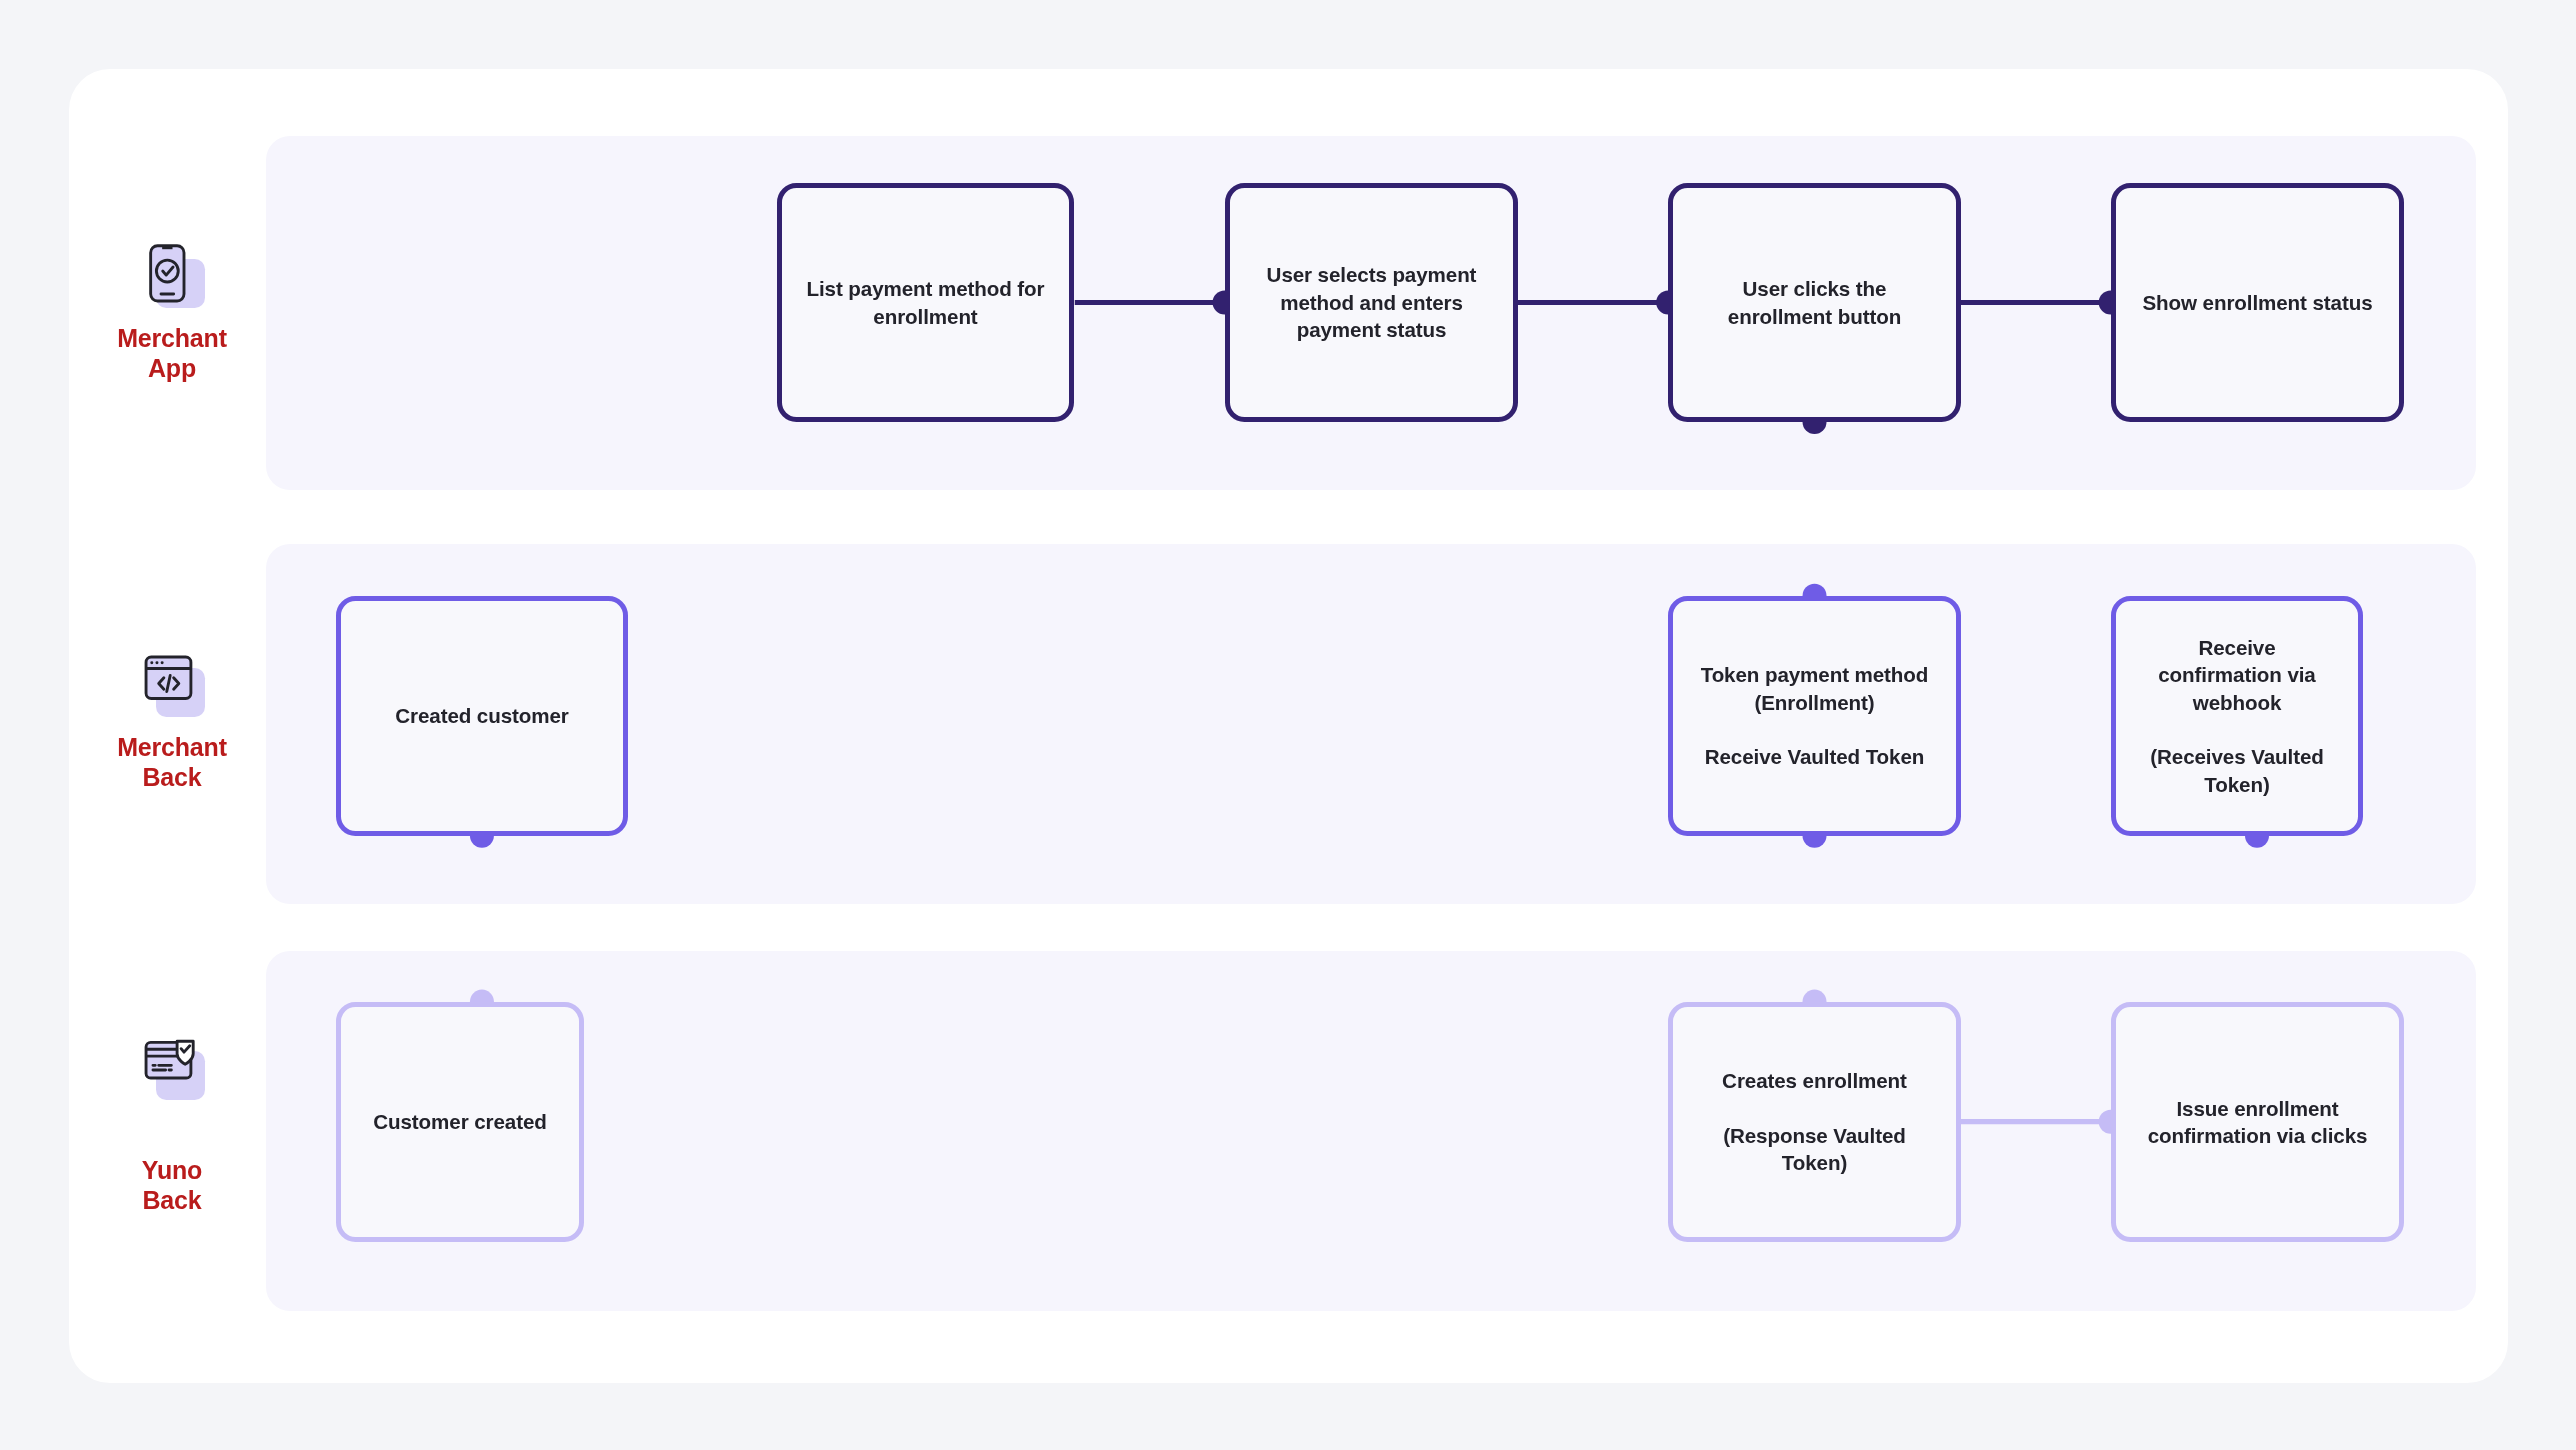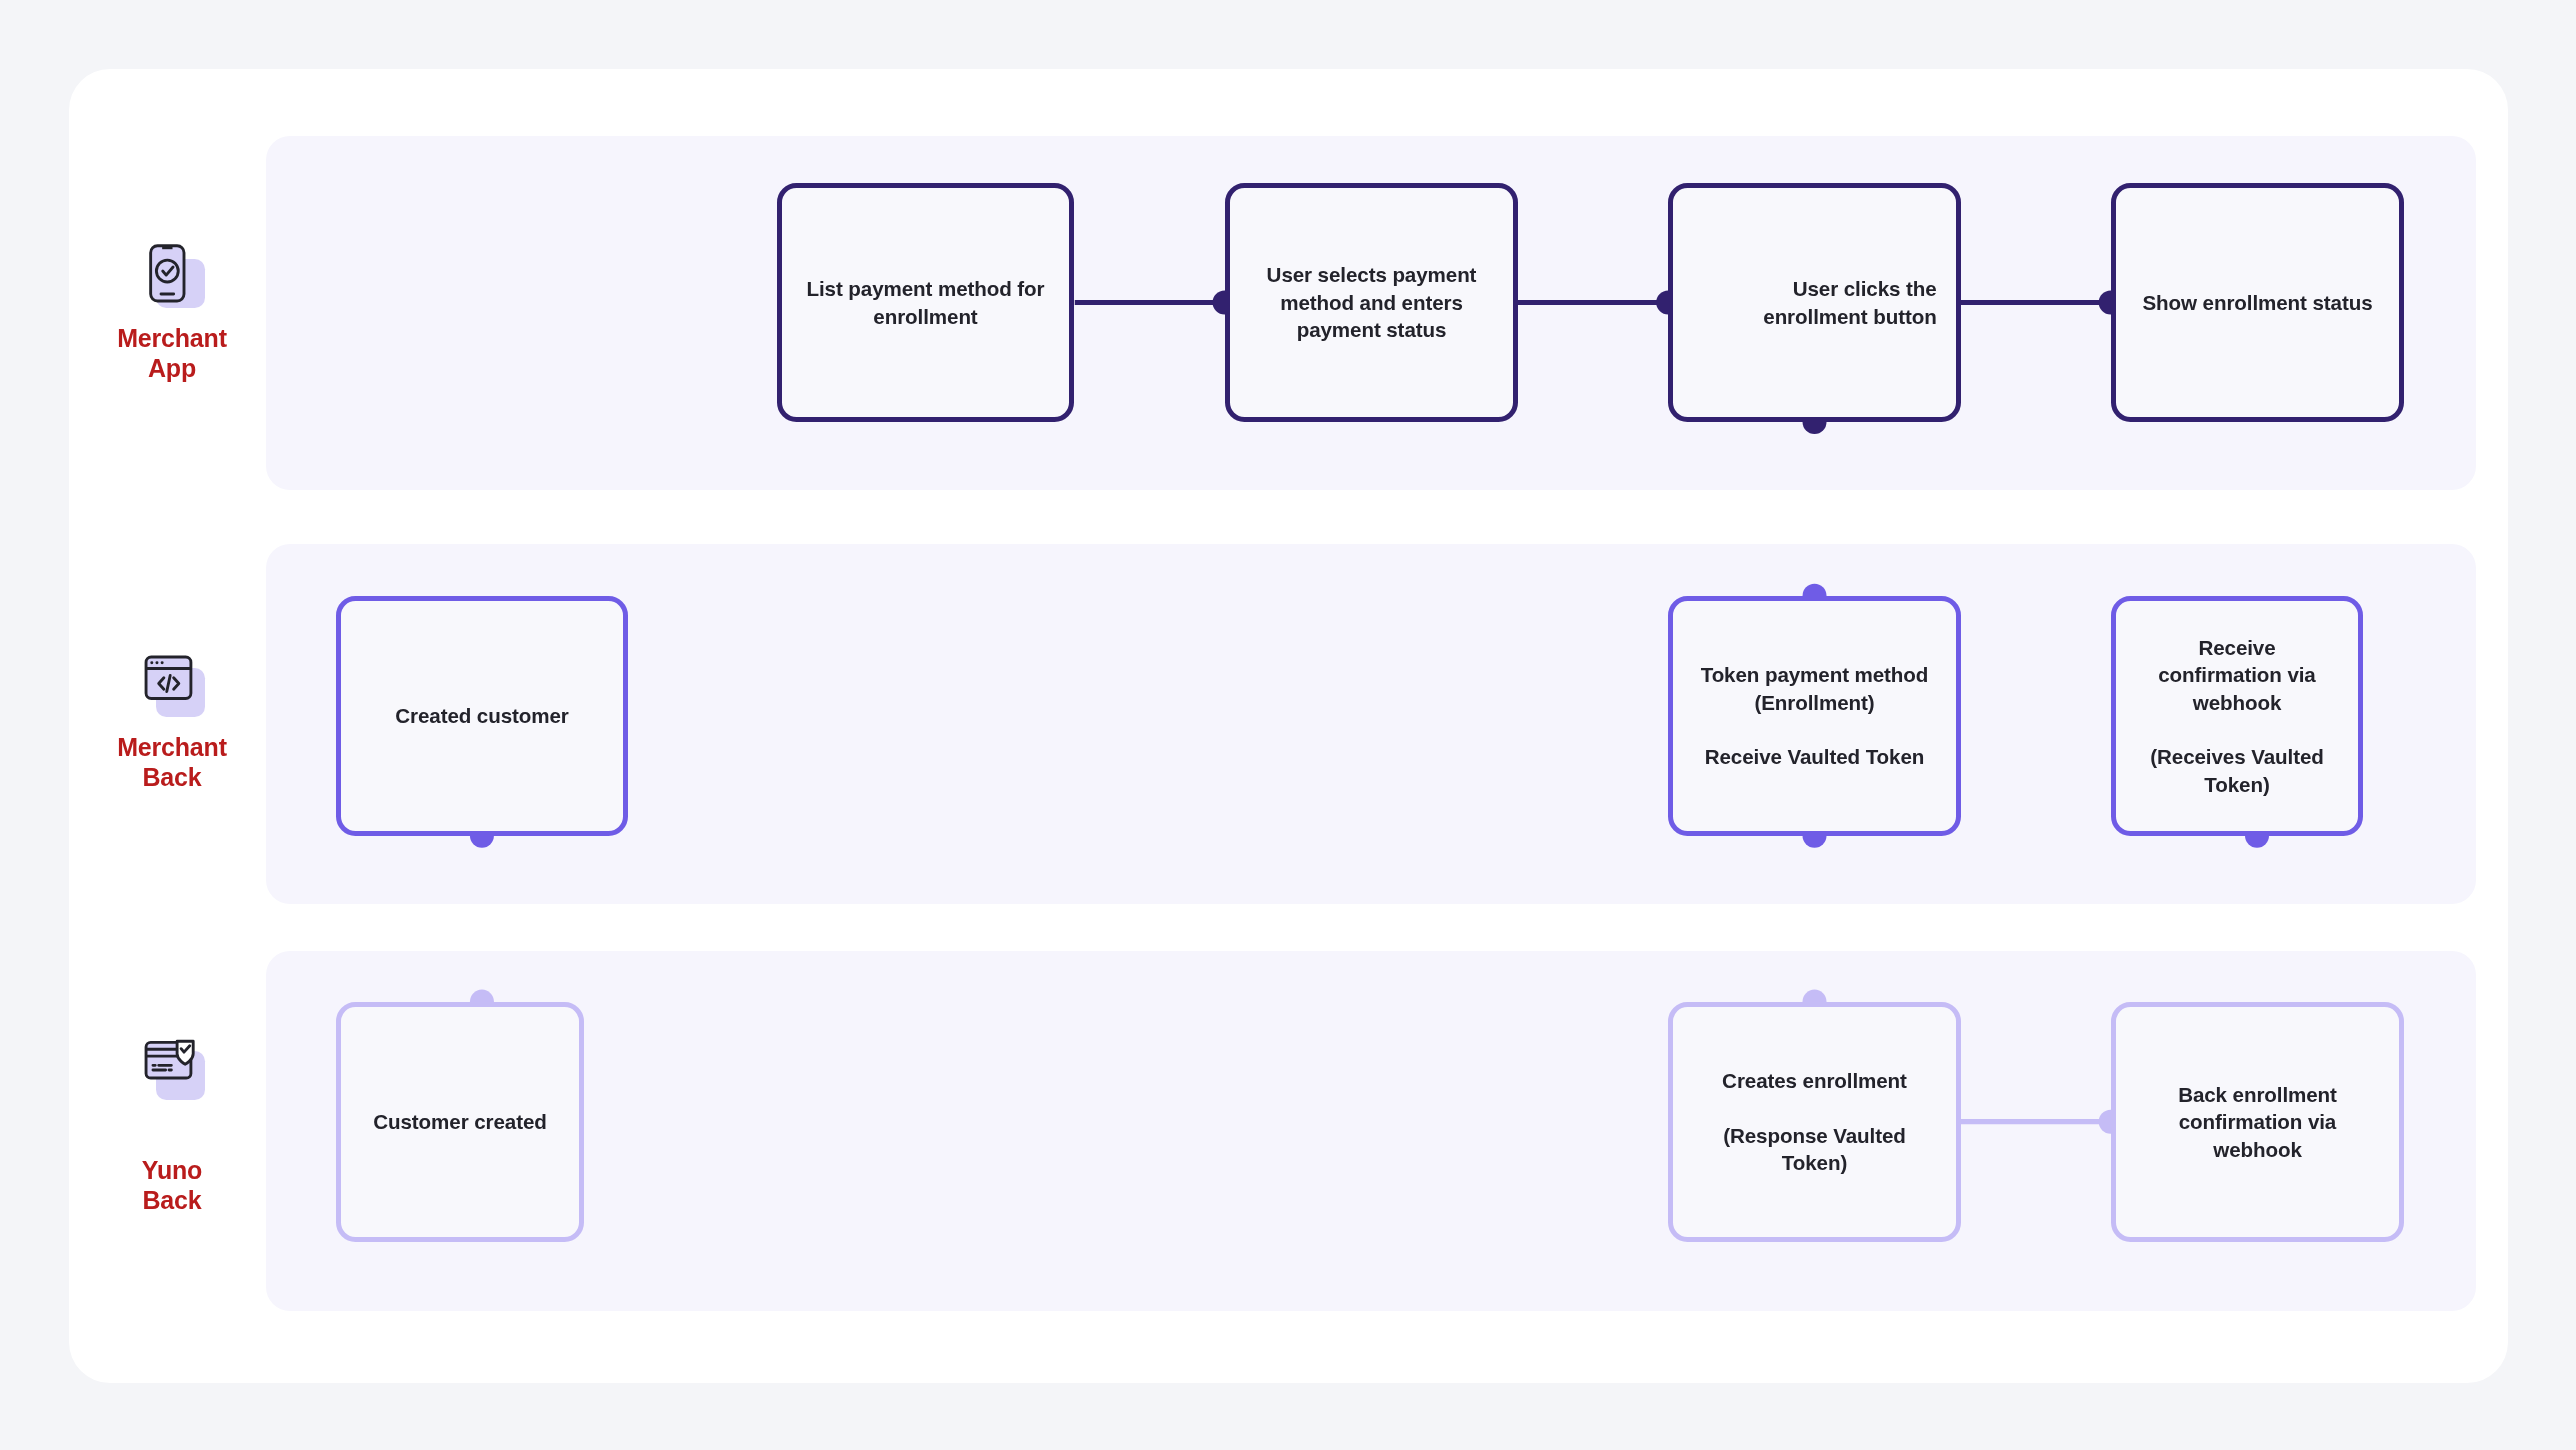--- a/index.html
+++ b/index.html
@@ -53,21 +53,21 @@
   }
   .node p{margin:0;font-size:20.6px;font-weight:bold;color:#23232b;line-height:1.33;letter-spacing:-0.1px;}
   .node p + p{margin-top:27.4px;}
   .lane-a .node{border:5.1px solid #32216f;}
   .lane-b .node{border:5.1px solid #6f5ce6;}
   .lane-c .node{border:5.1px solid #c5bcf6;}
 
   
   #n-list   {left:777px;top:183px;width:297px;height:239px;}
   #n-select {left:1225px;top:183px;width:293px;height:239px;}
-  #n-click  {left:1668px;top:183px;width:293px;height:239px;text-align:right;}
+  #n-click  {left:1668px;top:183px;width:293px;height:239px;}
   #n-status {left:2111px;top:183px;width:293px;height:239px;}
   
   #n-created{left:336px; top:596px;width:292px;height:240px;}
   #n-createpm{left:1668px;top:596px;width:293px;height:240px;}
   #n-receive{left:2111px;top:596px;width:252px;height:240px;}
   
   #n-custcreated{left:336px; top:1002px;width:248px;height:240px;text-align:right;}
   #n-createsenroll{left:1668px;top:1002px;width:293px;height:240px;}
   #n-issue{left:2111px;top:1002px;width:293px;height:240px;}
 </style>
@@ -220,17 +220,17 @@
 
   <div class="lane-c">
     <div class="node" id="n-custcreated">
       <p>Customer created</p>
     </div>
     <div class="node" id="n-createsenroll">
       <p>Creates enrollment</p>
       <p>(Response Vaulted Token)</p>
     </div>
     <div class="node" id="n-issue">
-      <p>Back enrollment confirmation via webhook</p>
+      <p>Issue enrollment confirmation via clicks</p>
     </div>
   </div>
 </div>
 
 
 </body></html>

